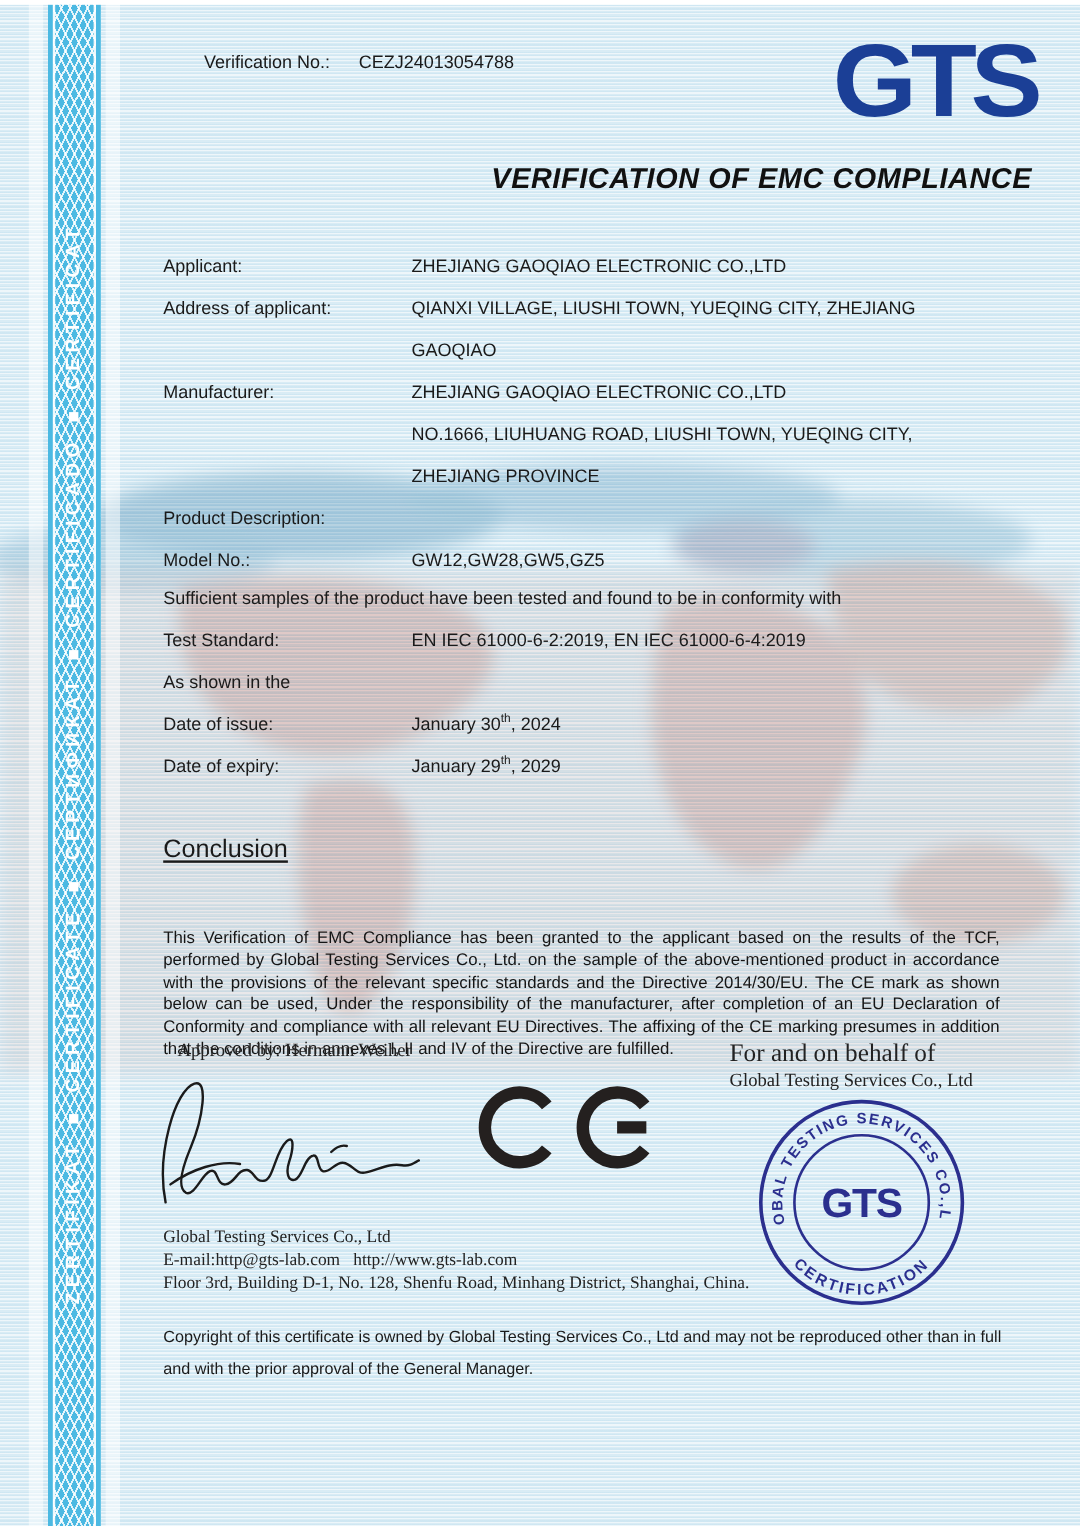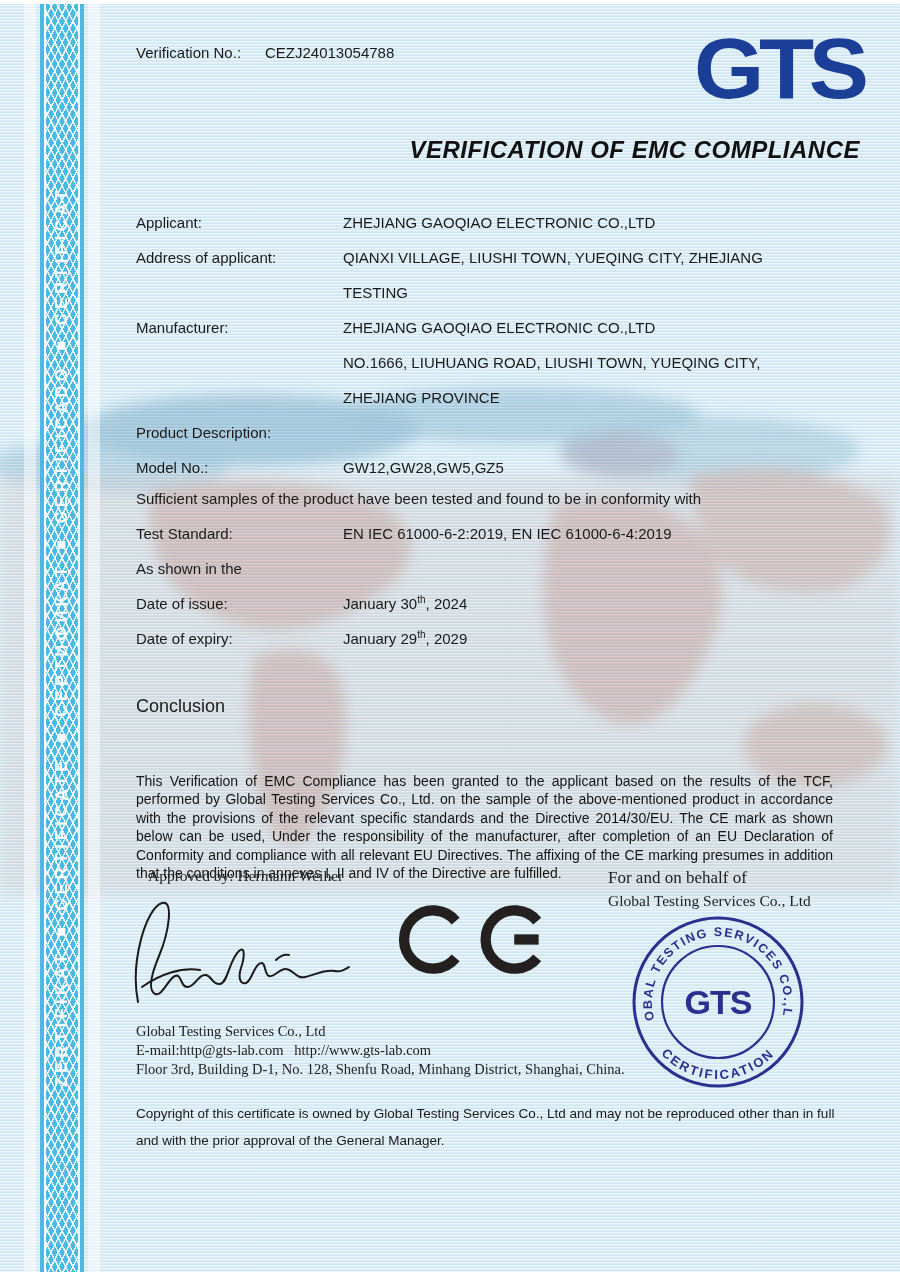--- a/index.html
+++ b/index.html
@@ -20,38 +20,38 @@
       repeating-linear-gradient(-63deg,rgba(255,255,255,0) 0 5px,rgba(255,255,255,.85) 5px 6.5px);
     box-shadow:inset 4px 0 0 #4cb9e2,inset 6px 0 0 rgba(255,255,255,.9),inset -4px 0 0 #4cb9e2,inset -6px 0 0 rgba(255,255,255,.9);
     display:flex;align-items:center;justify-content:center;
   }
   .band-text{writing-mode:vertical-rl;transform:rotate(180deg);
     color:#fff;font-weight:bold;font-size:16px;letter-spacing:4.5px;white-space:nowrap;
     text-shadow:0 0 2px rgba(60,160,200,.35);}
   
   .content{position:absolute;left:0;top:0;width:100%;height:100%;z-index:4;color:#1a1a1a;}
   .verif-row{position:absolute;left:136px;top:44px;font-size:15px;display:flex;}
-  .verif-row .lbl{width:129px;}
+  .verif-row .lbl{width:129px;margin-left:34px;}
   .logo{position:absolute;right:36px;top:30px;font-size:86px;line-height:76px;font-weight:900;
     color:#1b3f96;letter-spacing:-5px;transform:scaleX(1.05);transform-origin:right;
     font-family:"Liberation Sans","DejaVu Sans",sans-serif;}
   .title{position:absolute;left:100px;top:136px;width:760px;text-align:right;
     font-size:24px;font-weight:bold;font-style:italic;letter-spacing:.5px;color:#111;}
   .fields{position:absolute;left:136px;top:205px;width:700px;font-size:15px;line-height:35px;}
   .frow{display:grid;grid-template-columns:207px 1fr;}
   .fullline{margin-top:-4px;}
   sup{font-size:10px;vertical-align:super;line-height:0;}
-  .conclusion-h{position:absolute;left:136px;top:696px;font-size:18px;text-underline-offset:3px;}
+  .conclusion-h{position:absolute;left:136px;top:696px;font-size:21px;text-decoration:underline;text-underline-offset:3px;}
   .conclusion-p{position:absolute;left:136px;top:736px;width:697px;font-size:14px;line-height:18.4px;
     text-align:justify;color:#151515;margin-top:36px;}
   .approved{position:absolute;left:136px;top:867px;font-family:"Liberation Serif","DejaVu Serif",serif;font-size:15.5px;color:#222;margin-left:12px;}
   .signature{position:absolute;left:128px;top:890px;}
   .ce{position:absolute;left:398px;top:902px;}
   .behalf{position:absolute;left:608px;top:866px;font-family:"Liberation Serif","DejaVu Serif",serif;color:#222;}
-  .behalf .l1{font-size:17px;line-height:23px;}
+  .behalf .l1{font-size:21px;line-height:23px;}
   .behalf .l2{font-size:15.5px;line-height:23px;}
   .stamp{position:absolute;left:628px;top:912px;}
   .addr{position:absolute;left:136px;top:1022px;font-family:"Liberation Serif","DejaVu Serif",serif;
     font-size:14.5px;line-height:19.2px;color:#222;}
   .addr .pre{white-space:pre;}
   .copyright{position:absolute;left:136px;top:1100px;width:700px;font-size:13.5px;line-height:27px;color:#1a1a1a;}
 </style>
 </head>
 <body>
 
@@ -98,21 +98,21 @@
 
     <div class="fields">
       <div class="frow">
         <div>Applicant:</div>
         <div>ZHEJIANG GAOQIAO ELECTRONIC CO.,LTD</div>
       </div>
       <div class="frow">
         <div>Address of applicant:</div>
         <div>
           <div>QIANXI VILLAGE, LIUSHI TOWN, YUEQING CITY, ZHEJIANG</div>
-          <div>TESTING</div>
+          <div>GAOQIAO</div>
         </div>
       </div>
       <div class="frow">
         <div>Manufacturer:</div>
         <div>
           <div>ZHEJIANG GAOQIAO ELECTRONIC CO.,LTD</div>
           <div>NO.1666, LIUHUANG ROAD, LIUSHI TOWN, YUEQING CITY,</div>
           <div>ZHEJIANG PROVINCE</div>
         </div>
       </div>

